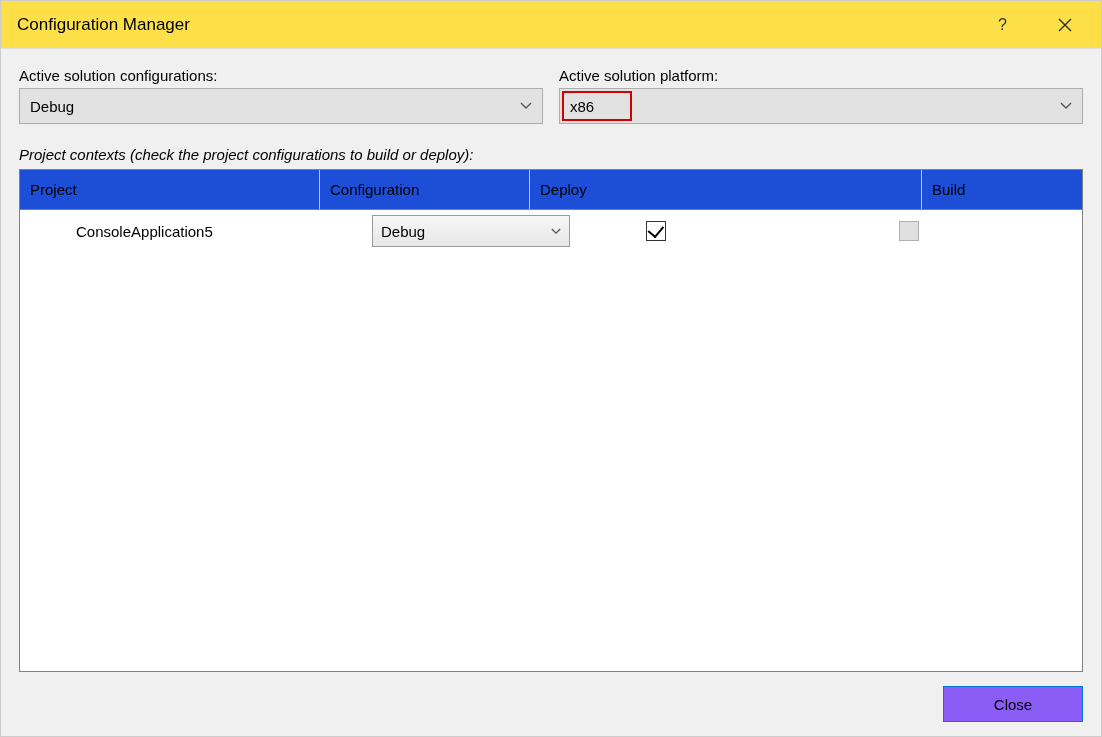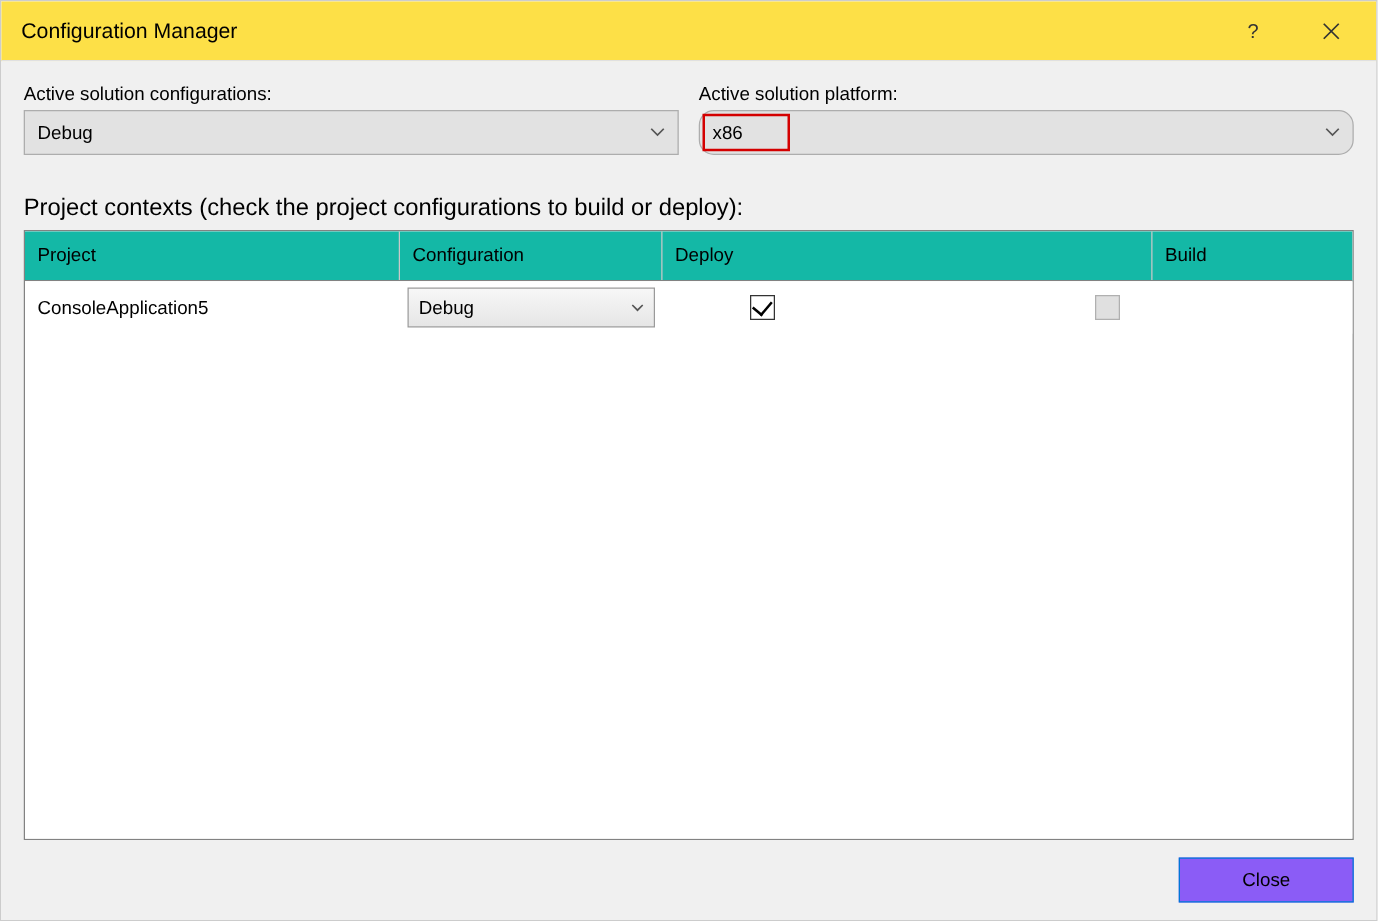--- a/index.html
+++ b/index.html
@@ -71,36 +71,37 @@
   .chev svg { display:block; }
   .highlight-red-inner {
     position: absolute;
     left: 2px; top: 2px;
     height: calc(100% - 4px);
     width: 70px;
     border: 2px solid #d40000;
     pointer-events: none;
   }
   .context-label {
-    font-size: 19px;
-    margin-top: 24px;
+    font-size: 15px;
+    margin-top: 14px;
     margin-bottom: 6px;
+    font-style: italic;
   }
   .grid-panel {
     flex: 1;
     border: 1px solid #828282;
     background: #fff;
     display: flex;
     flex-direction: column;
     overflow: hidden;
   }
   .grid-header {
     display: flex;
     height: 40px;
-    background: #14b8a6;
+    background: #1d4ed8;
     border-bottom: 1px solid #828282;
   }
   .gh {
     border-right: 1px solid #c8c8c8;
     padding: 8px 10px;
     font-size: 15px;
     color: #000;
     display:flex;
     align-items:center;
   }
@@ -157,21 +158,21 @@
     justify-content:flex-end;
     padding-top:14px;
   }
   .close-btn {
     width:140px;height:36px;
     background:#8b5cf6;
     border:1px solid #0078d7;
     font-size:15px;
     display:flex;align-items:center;justify-content:center;
   }
-  .grid-body{flex:1;background:#fff;}
+  .grid-body{flex:1;background:#fff;margin-left:46px;}
 </style>
 </head>
 <body>
 
 <div class="titlebar">
   <div class="titlebar-title">Configuration Manager</div>
   <div class="titlebar-btn">
     <svg width="14" height="18" viewBox="0 0 14 18">
         <text x="0" y="14" font-size="16" fill="#333">?</text>
       </svg>
@@ -193,21 +194,21 @@
         <span>Debug</span>
         <span class="chev">
           <svg width="12" height="8" viewBox="0 0 12 8">
               <path d="M1 1 L6 6 L11 1" fill="none" stroke="#555" stroke-width="1.4"></path>
             </svg>
         </span>
       </div>
     </div>
     <div class="col">
       <div class="label">Active solution platform:</div>
-      <div class="select" style="position:relative;border-radius:12px;">
+      <div class="select" style="position:relative;">
         <span>x86</span>
         <span class="chev">
           <svg width="12" height="8" viewBox="0 0 12 8">
               <path d="M1 1 L6 6 L11 1" fill="none" stroke="#555" stroke-width="1.4"></path>
             </svg>
         </span>
         <div class="highlight-red-inner"></div>
       </div>
     </div>
   </div>

